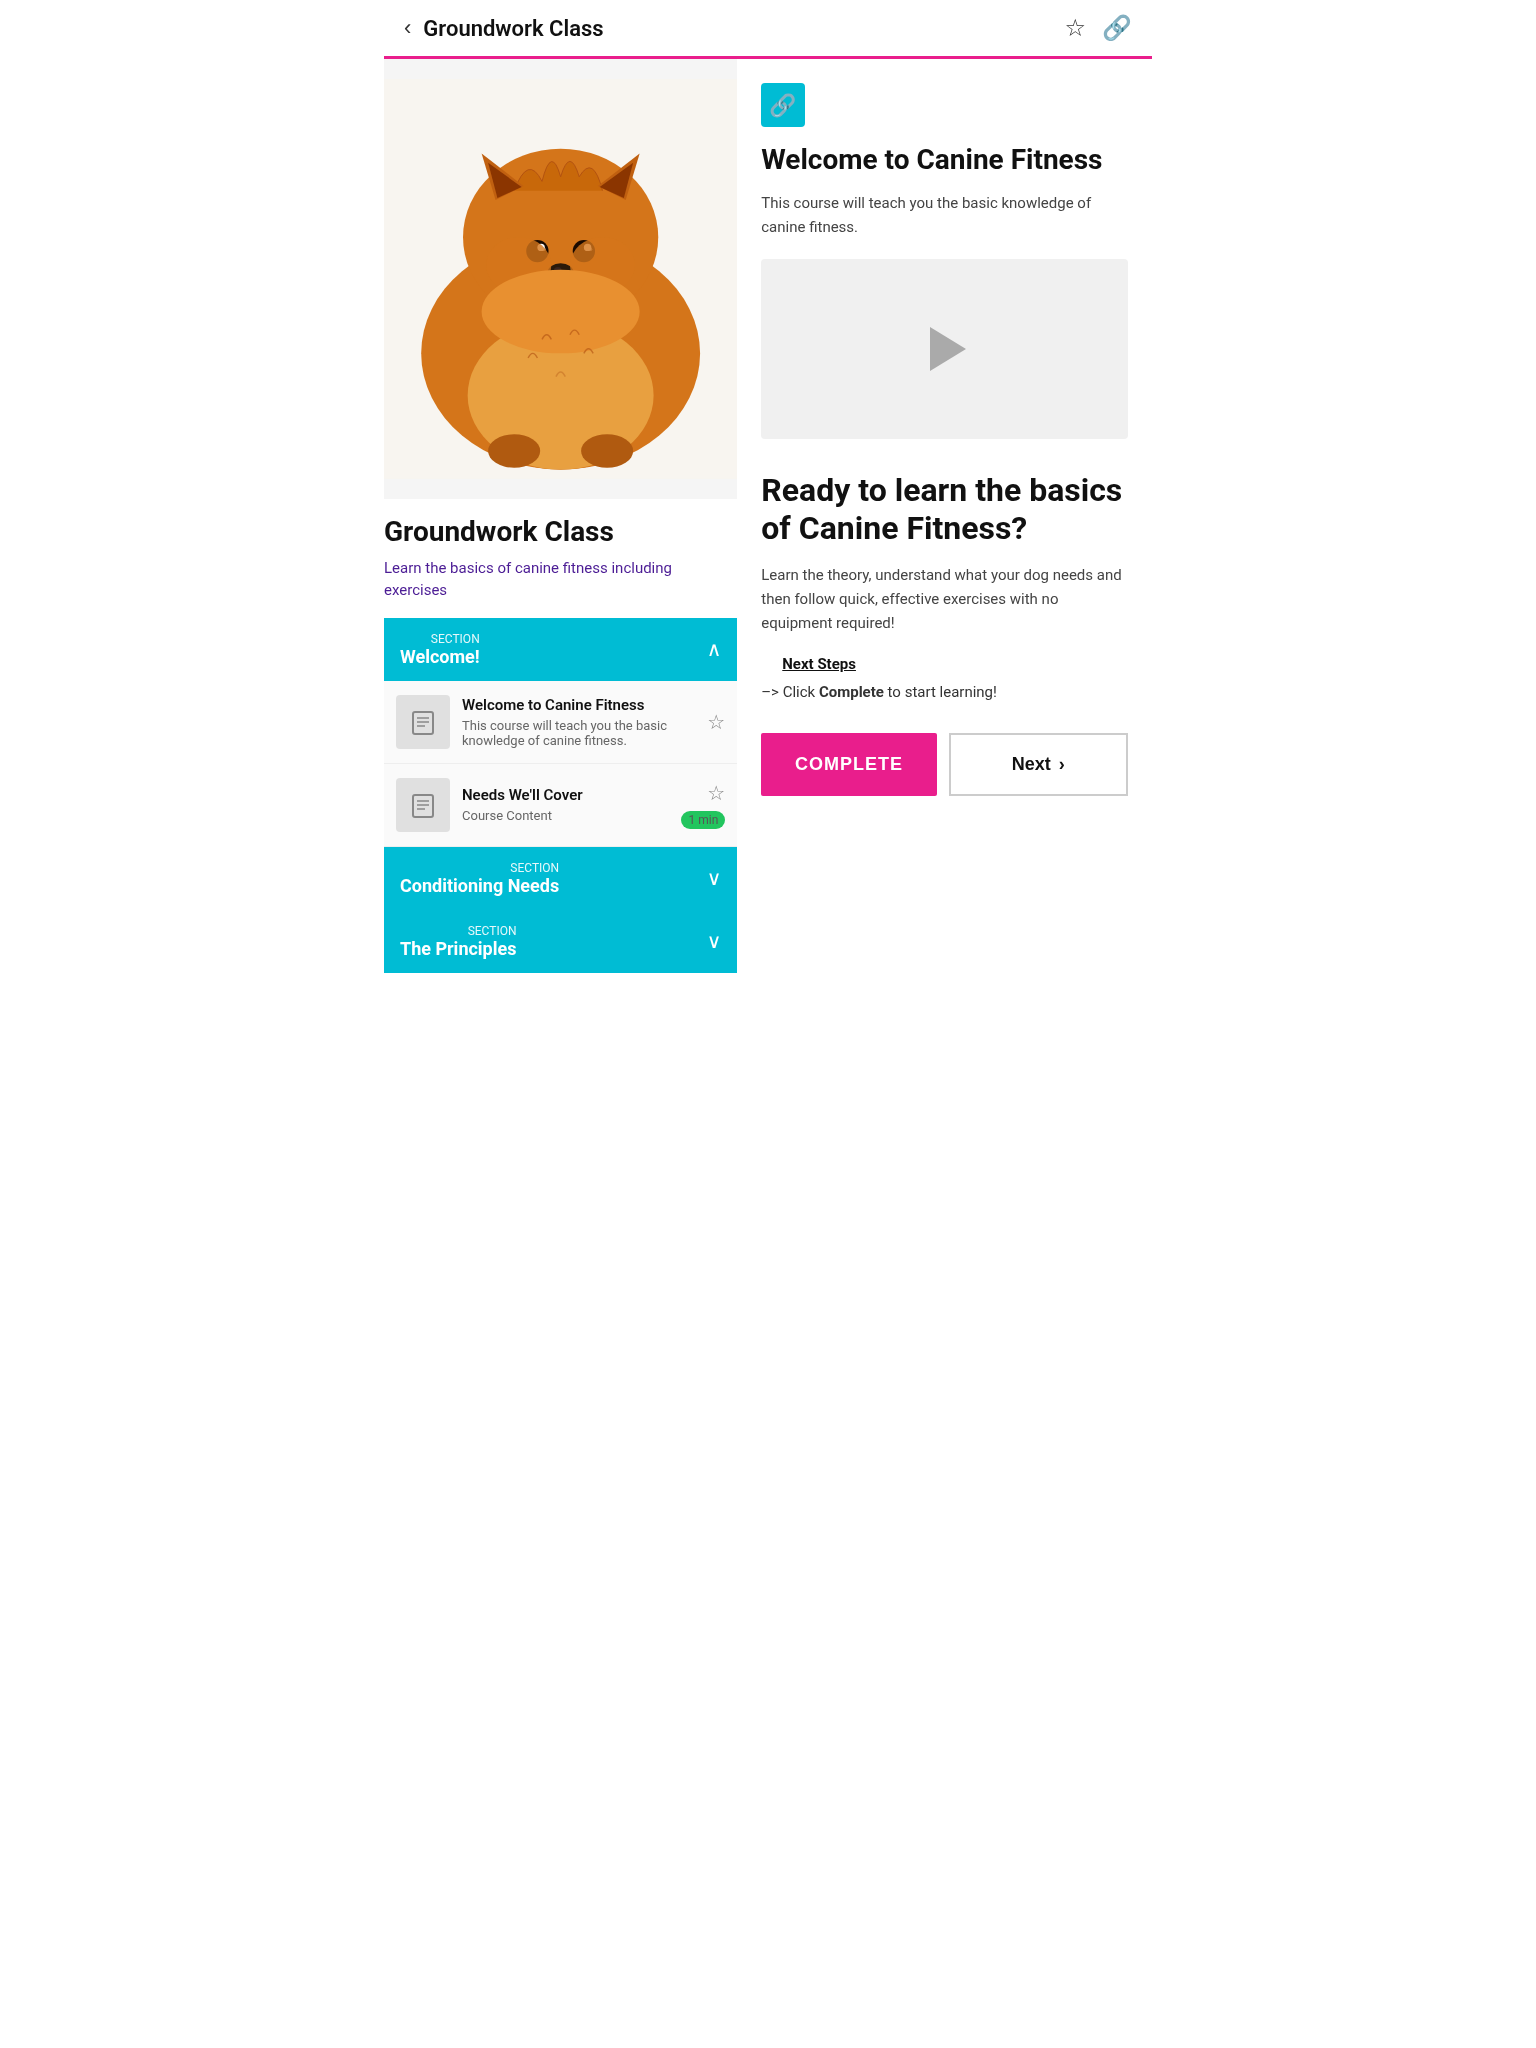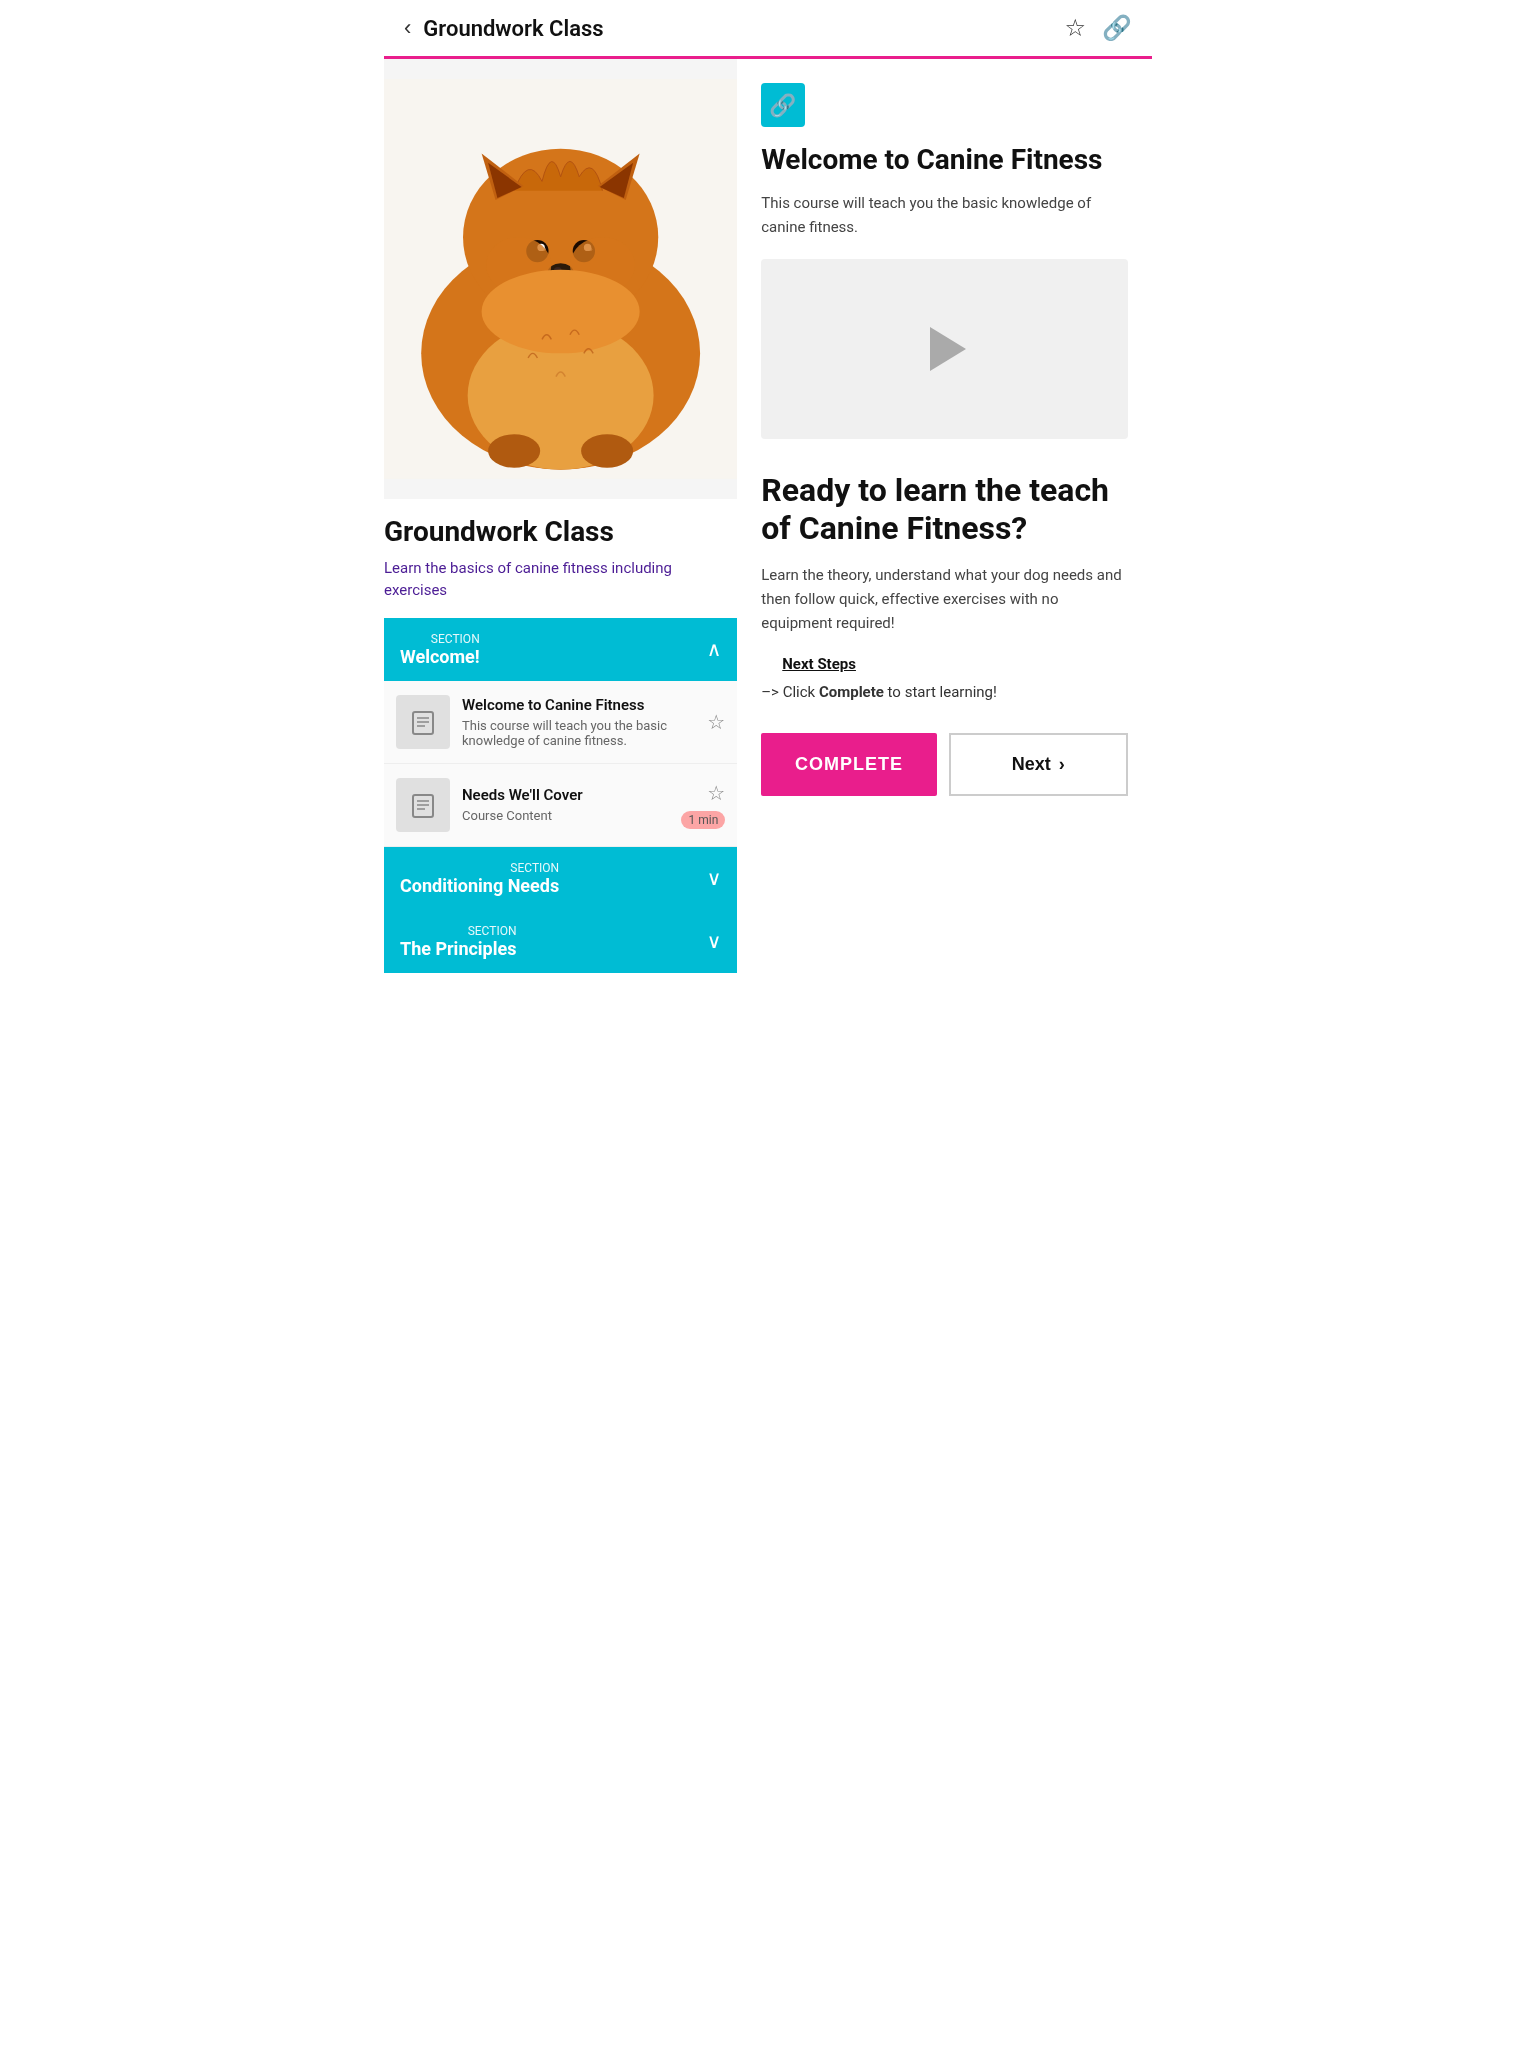--- a/index.html
+++ b/index.html
@@ -161,21 +161,21 @@
       align-items: flex-end;
       gap: 6px;
     }
     .star-icon {
       font-size: 20px;
       color: #888;
     }
     .duration-badge {
       font-size: 12px;
       color: #555;
-      background: #fca5a5;
+      background: #22c55e;
       padding: 2px 7px;
       border-radius: 10px;
     }
 
     
     .right-col {
       flex: 1;
       padding: 24px 24px;
       background: #fff;
     }
@@ -474,21 +474,21 @@
     <h2 class="welcome-title">Welcome to Canine Fitness</h2>
     <p class="welcome-desc">This course will teach you the basic knowledge of canine fitness.</p>
 
     <div class="video-placeholder">
       <button class="play-btn">
         <div class="play-triangle"></div>
       </button>
     </div>
 
     <div class="cta-section">
-      <h2 class="cta-title">Ready to learn the teach of Canine Fitness?</h2>
+      <h2 class="cta-title">Ready to learn the basics of Canine Fitness?</h2>
       <p class="cta-desc">Learn the theory, understand what your dog needs and then follow quick, effective exercises with no equipment required!</p>
 
       <span class="next-steps-label">Next Steps</span>
       <p class="next-steps-instruction">
         <span>–&gt; Click </span><span class="complete-highlight">Complete</span><span> to start learning!</span>
       </p>
     </div>
 
     <div class="bottom-actions">
       <button class="complete-btn">COMPLETE</button>

